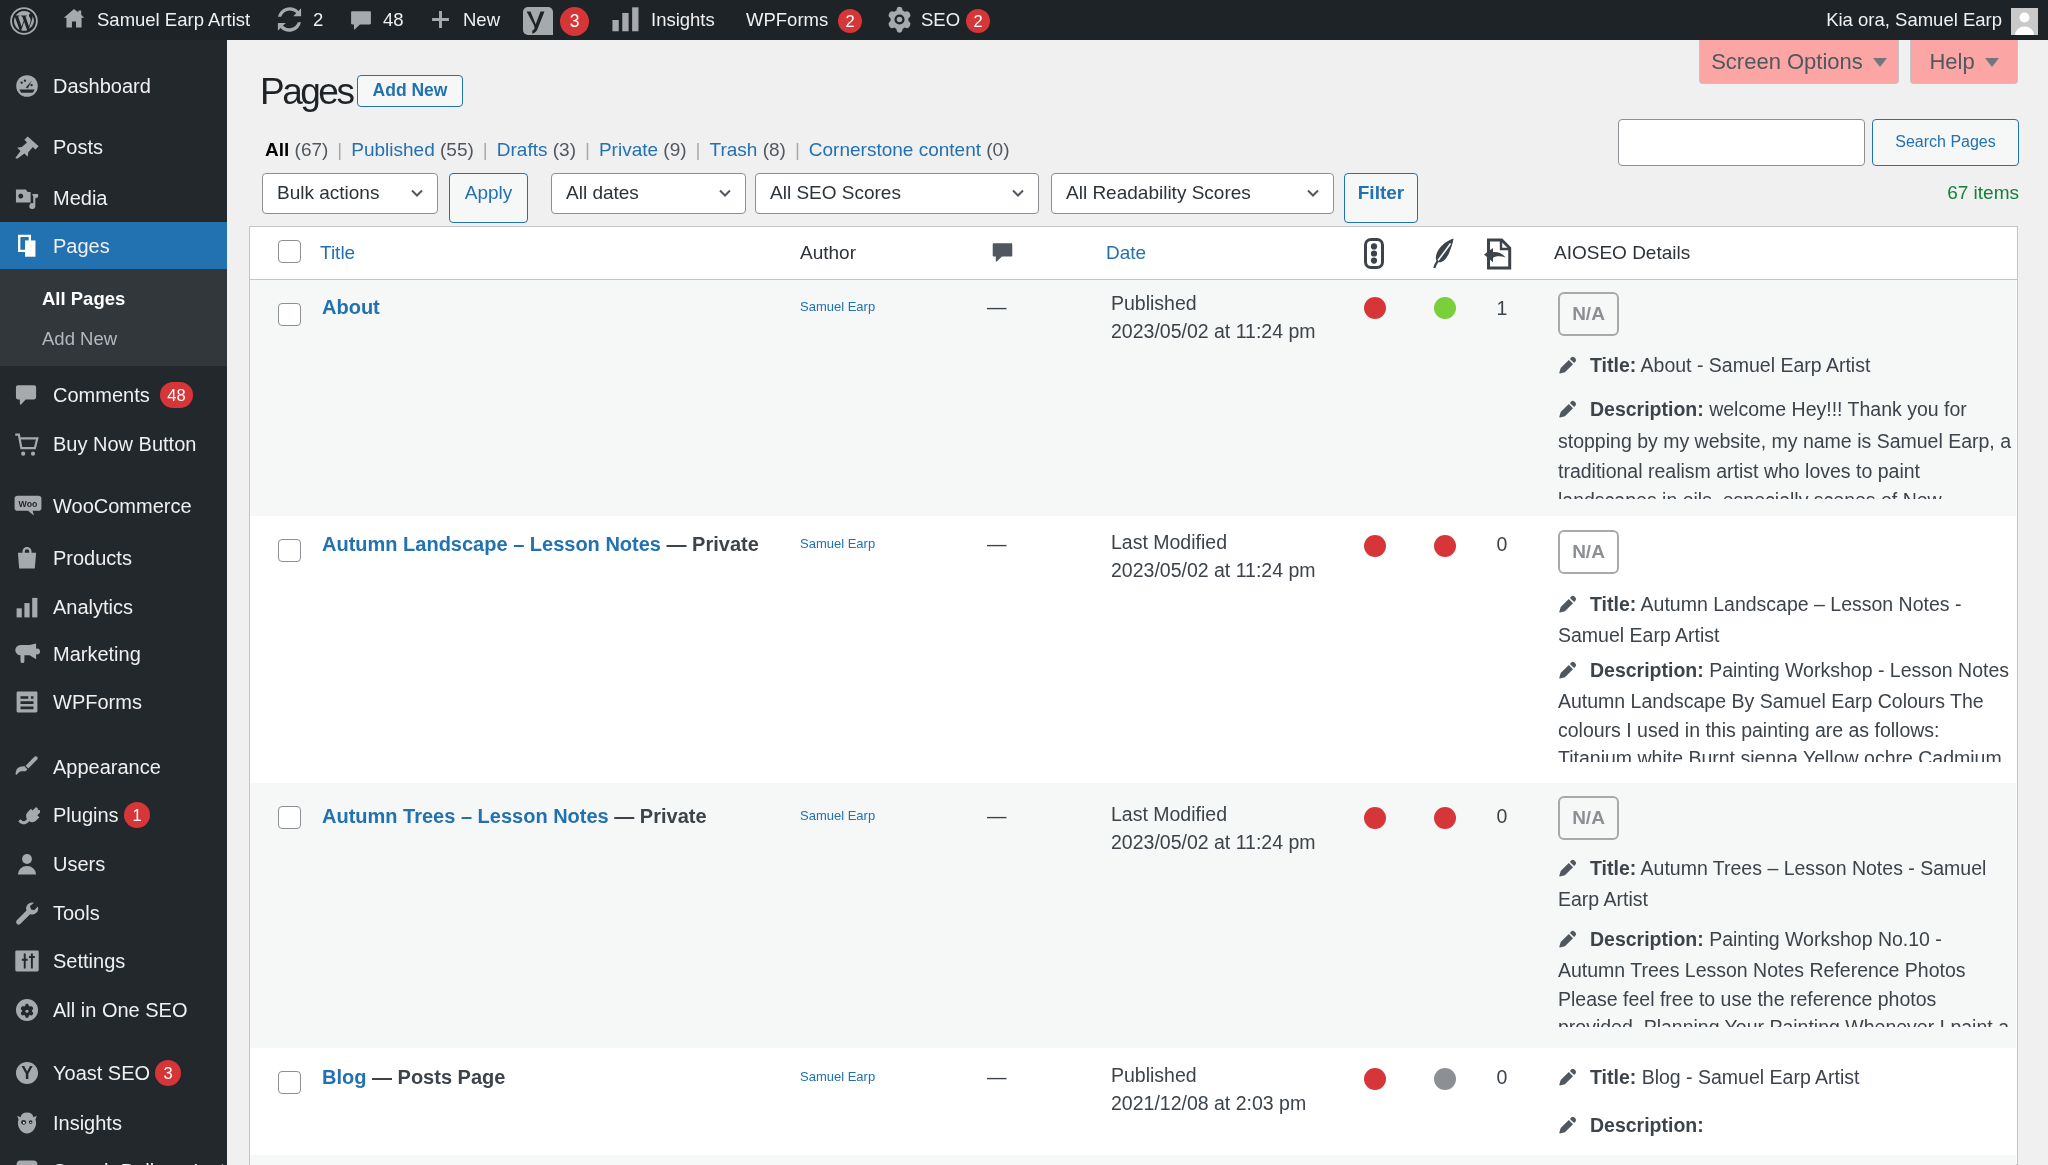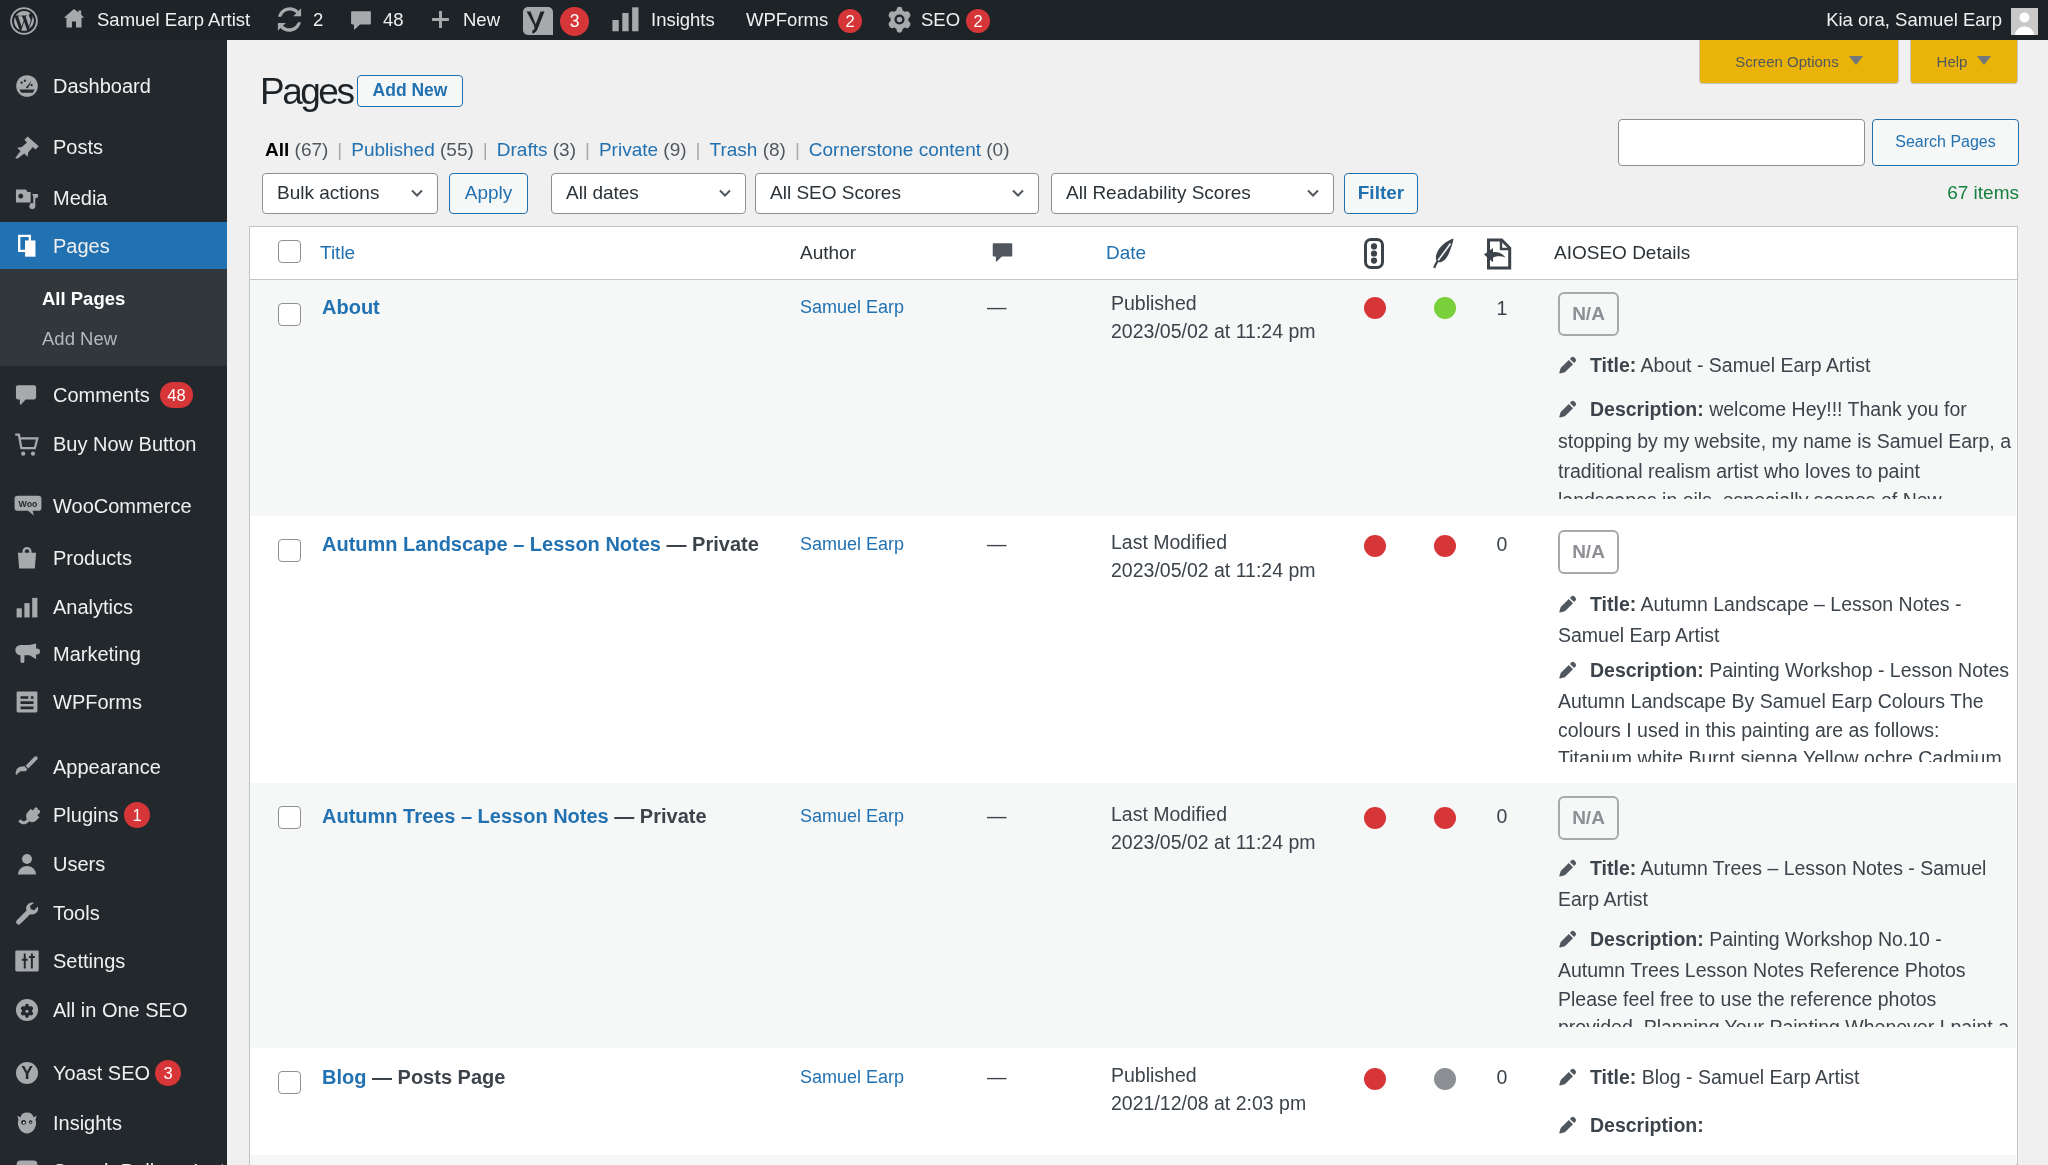--- a/index.html
+++ b/index.html
@@ -21,45 +21,45 @@
 .mi.cur { background:#2271b1; }
 .mi.cur:after { content:""; position:absolute; right:-8px; top:16px; width:16px; height:16px; background:#2271b1; transform:rotate(45deg); }
 #submenu { position:absolute; left:0; top:229px; width:227px; height:97px; background:#32373c; }
 .smi { position:absolute; left:42px; font-size:18.5px; color:#b4b9be; white-space:nowrap; line-height:20px; }
 .mbadge { position:absolute; top:11px; min-width:26px; height:26px; border-radius:13px; background:#d63638; color:#fff; font-size:16.5px; line-height:26px; text-align:center; padding:0 2px; box-sizing:border-box; }
 
 
 #content { position:absolute; left:227px; top:40px; width:1821px; height:1125px; background:#f0f0f1; }
 h1.pgtitle { position:absolute; left:33px; top:31px; line-height:42px; font-size:37px; font-weight:400; color:#1d2327; letter-spacing:-2.5px; }
 .addnew { position:absolute; left:130px; top:35px; width:106px; height:32px; border:1.5px solid #2271b1; border-radius:4px; background:#f6f7f7; color:#2271b1; font-size:17.5px; font-weight:700; text-align:center; line-height:29px; }
-.ptab { position:absolute; top:0; height:44px; background:#eab308; border:1px solid #c3c4c7; border-top:none; border-radius:0 0 4px 4px; color:#50575e; font-size:15px; text-align:center; line-height:44px; }
+.ptab { position:absolute; top:0; height:44px; background:#fca5a5; border:1px solid #c3c4c7; border-top:none; border-radius:0 0 4px 4px; color:#50575e; font-size:22px; text-align:center; line-height:44px; }
 .ptab .tri { display:inline-block; width:0; height:0; border-left:7px solid transparent; border-right:7px solid transparent; border-top:9px solid #72777c; margin-left:10px; vertical-align:2px; }
 #tabs { position:absolute; left:38px; top:99px; font-size:19px; color:#50575e; white-space:nowrap; }
 #tabs a { color:#2271b1; text-decoration:none; }
 #tabs b { color:#000; font-weight:700; }
 #tabs .sep { color:#a7aaad; padding:0 9px; }
 #tabs .cnt { color:#50575e; }
 .sel { position:absolute; top:133px; height:41px; background:#fff; border:1.5px solid #8c8f94; border-radius:4px; font-size:19px; color:#2c3338; line-height:38px; padding-left:14px; }
 .sel .chev { position:absolute; right:14px; top:15px; width:12px; height:8px; }
-.btn2 { position:absolute; top:133px; height:41px; background:#f6f7f7; border:1.5px solid #2271b1; border-radius:4px; color:#2271b1; font-size:19px; text-align:center; }
+.btn2 { position:absolute; top:133px; height:50px; background:#f6f7f7; border:1.5px solid #2271b1; border-radius:4px; color:#2271b1; font-size:19px; text-align:center; }
 #searchbox { position:absolute; left:1391px; top:79px; width:247px; height:47px; background:#fff; border:1.5px solid #8c8f94; border-radius:4px; }
 #searchbtn { position:absolute; left:1645px; top:79px; width:147px; height:47px; line-height:44px; background:#f6f7f7; border:1.5px solid #2271b1; border-radius:4px; color:#2271b1; font-size:16px; font-weight:400; text-align:center; }
 #items { position:absolute; right:29px; top:142px; font-size:19px; color:#15803d; }
 
 
 #tbl { position:absolute; left:22px; top:186px; width:1769px; height:939px; background:#fff; border:1.5px solid #c3c4c7; }
 .thead { position:absolute; left:0; top:0; width:100%; height:53px; border-bottom:1px solid #c3c4c7; background:#fff; }
 .hdr { position:absolute; top:12px; font-size:19px; color:#2c3338; line-height:28px; white-space:nowrap; }
 .hdr.link { color:#2271b1; }
 .row { position:absolute; left:0; width:1766px; overflow:hidden; }
 .row.alt { background:#f6f7f7; }
 .cb { position:absolute; left:28px; width:23px; height:23px; border:1.5px solid #8c8f94; border-radius:4px; background:#fff; }
 .col-title { position:absolute; left:72px; font-size:20px; font-weight:700; color:#2271b1; white-space:nowrap; line-height:28px; }
 .col-title .dark { color:#3c434a; }
-.col-author { position:absolute; left:550px; font-size:18px; color:#2271b1; white-space:nowrap; line-height:28px; }
+.col-author { position:absolute; left:550px; font-size:13px; color:#2271b1; white-space:nowrap; line-height:28px; }
 .col-dash { position:absolute; left:737px; font-size:19.5px; color:#3c434a; line-height:28px; }
 .col-date { position:absolute; left:861px; font-size:19.5px; color:#3c434a; line-height:28px; white-space:nowrap; }
 .dot { position:absolute; width:22px; height:22px; border-radius:50%; }
 .col-links { position:absolute; left:1243px; width:18px; text-align:center; font-size:19.5px; color:#3c434a; line-height:28px; }
 .aio { position:absolute; left:1308px; width:470px; font-size:19.5px; color:#3c434a; line-height:28.4px; overflow:hidden; white-space:nowrap; }
 .na { position:absolute; left:1308px; width:61px; height:44px; border:2px solid #a7aaad; border-radius:6px; color:#8c8f94; font-weight:700; font-size:19px; text-align:center; line-height:40px; }
 .aio b { color:#3c434a; }
 .pencil { display:inline-block; vertical-align:-3px; margin-right:12px; }
 </style>
 </head>

